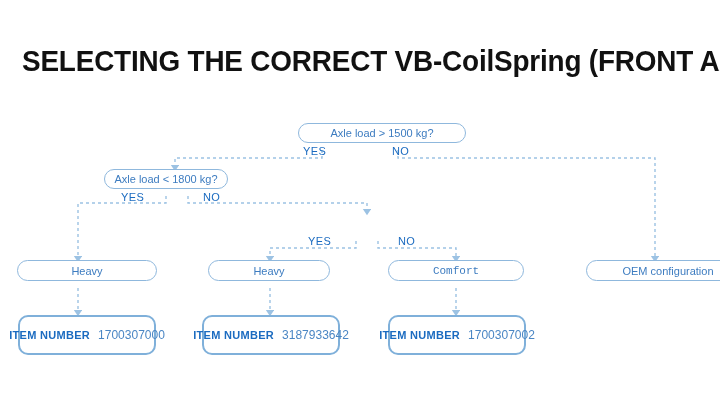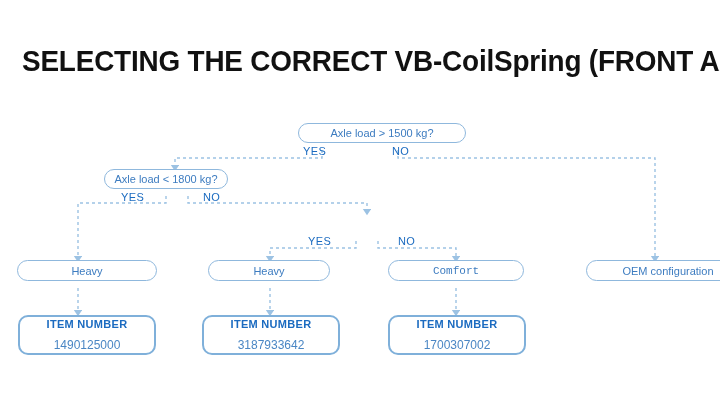--- a/index.html
+++ b/index.html
@@ -52,21 +52,21 @@
     text-align: center;
     white-space: nowrap;
   }
   .node.decision { height: 20px; }
   .node.result   { height: 21px; }
 
   .node.item {
     border: 2px solid #7fb0da;
     border-radius: 10px;
     height: 40px;
-    flex-direction: column;
+    flex-direction: row;
     justify-content: center;
     gap: 8px;
   }
   .item-heading {
     font-size: 11px;
     font-weight: bold;
     color: #1b6bc0;
     letter-spacing: 0.3px;
   }
   .item-value {
@@ -128,21 +128,21 @@
   <div class="yn" style="left:308px;top:235px;">YES</div>
   <div class="yn" style="left:398px;top:235px;">NO</div>
 
   <div class="node result" style="left:17px;top:260px;width:140px;">Heavy</div>
   <div class="node result" style="left:208px;top:260px;width:122px;">Heavy</div>
   <div class="node result" style="left:388px;top:260px;width:136px;font-family:Liberation Mono, monospace;">Comfort</div>
   <div class="node result" style="left:572px;top:260px;width:164px;margin-left:14px;">OEM configuration</div>
 
   <div class="node item" style="left:18px;top:315px;width:138px;">
     <span class="item-heading">ITEM NUMBER</span>
-    <span class="item-value">1490125000</span>
+    <span class="item-value">1700307000</span>
   </div>
 
   <div class="node item" style="left:202px;top:315px;width:138px;">
     <span class="item-heading">ITEM NUMBER</span>
     <span class="item-value">3187933642</span>
   </div>
 
   <div class="node item" style="left:388px;top:315px;width:138px;">
     <span class="item-heading">ITEM NUMBER</span>
     <span class="item-value">1700307002</span>

